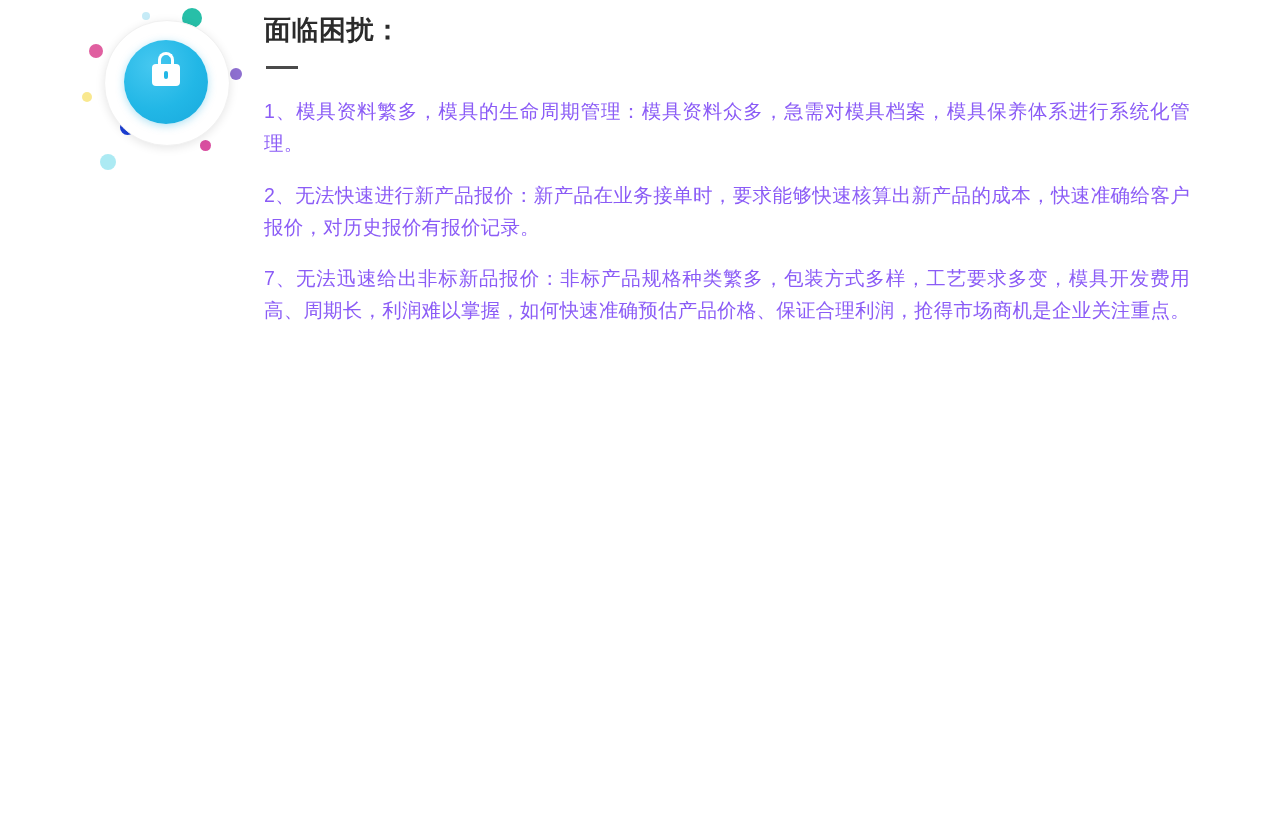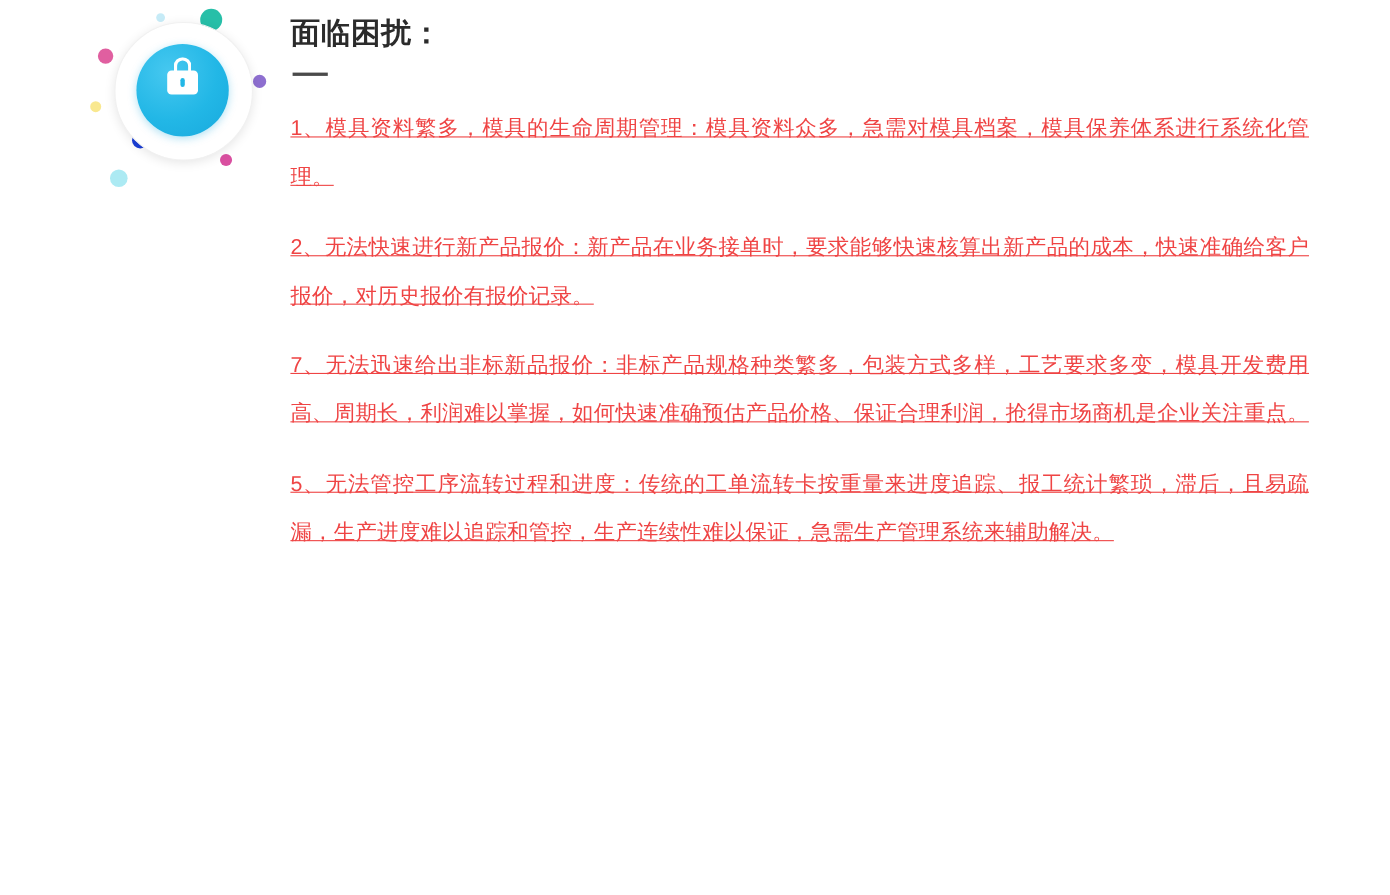--- a/index.html
+++ b/index.html
@@ -118,25 +118,24 @@
   .para {
     font-size: 19.5px;
     line-height: 32px;
     color: #3c3c3c;
     margin: 0;
     text-align: justify;
     letter-spacing: 0.2px;
   }
   .list-item {
     font-size: 19.5px;
-    line-height: 44px;
-    color: #ef4444;
+    line-height: 32px;
+    color: #8b5cf6;
     text-align: justify;
     letter-spacing: 0.2px;
-    text-decoration: underline;
   }
   .gap {
     height: 30px;
   }
 </style>
 </head>
 <body>
 
 <div class="page">
 
@@ -154,19 +153,18 @@
     <span class="lock"></span>
   </div>
 
   <div class="content">
     <h1 class="heading">面临困扰：</h1>
     <div class="rule"></div>
 
     <p class="list-item">1、模具资料繁多，模具的生命周期管理：模具资料众多，急需对模具档案，模具保养体系进行系统化管理。</p>
     <p class="list-item">2、无法快速进行新产品报价：新产品在业务接单时，要求能够快速核算出新产品的成本，快速准确给客户报价，对历史报价有报价记录。</p>
     <p class="list-item">7、无法迅速给出非标新品报价：非标产品规格种类繁多，包装方式多样，工艺要求多变，模具开发费用高、周期长，利润难以掌握，如何快速准确预估产品价格、保证合理利润，抢得市场商机是企业关注重点。</p>
-    <p class="list-item">5、无法管控工序流转过程和进度：传统的工单流转卡按重量来进度追踪、报工统计繁琐，滞后，且易疏漏，生产进度难以追踪和管控，生产连续性难以保证，急需生产管理系统来辅助解决。</p>
 
     <div class="gap"></div>
 
   </div>
 
 </div>
 
 </body></html>

